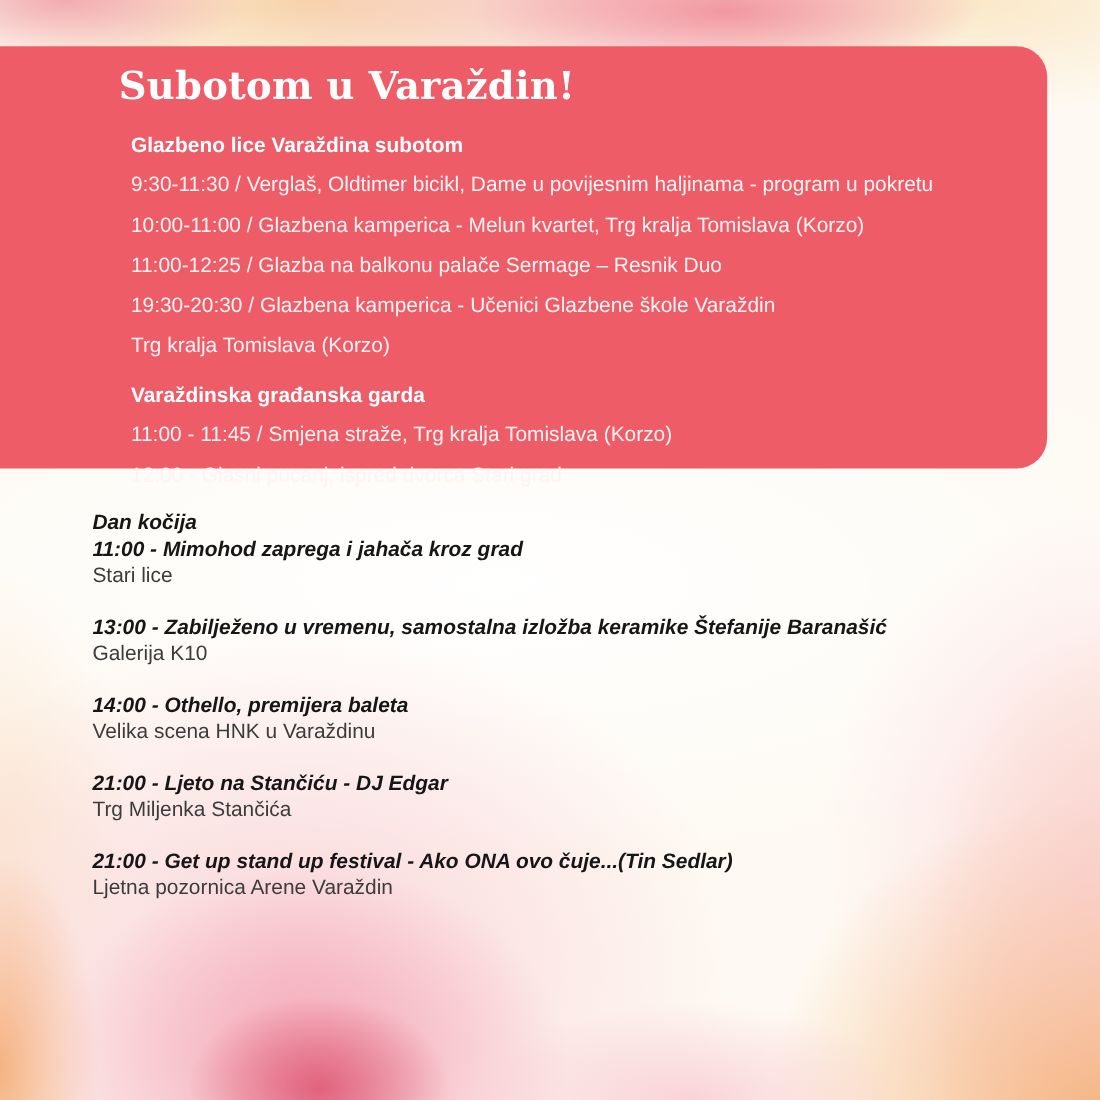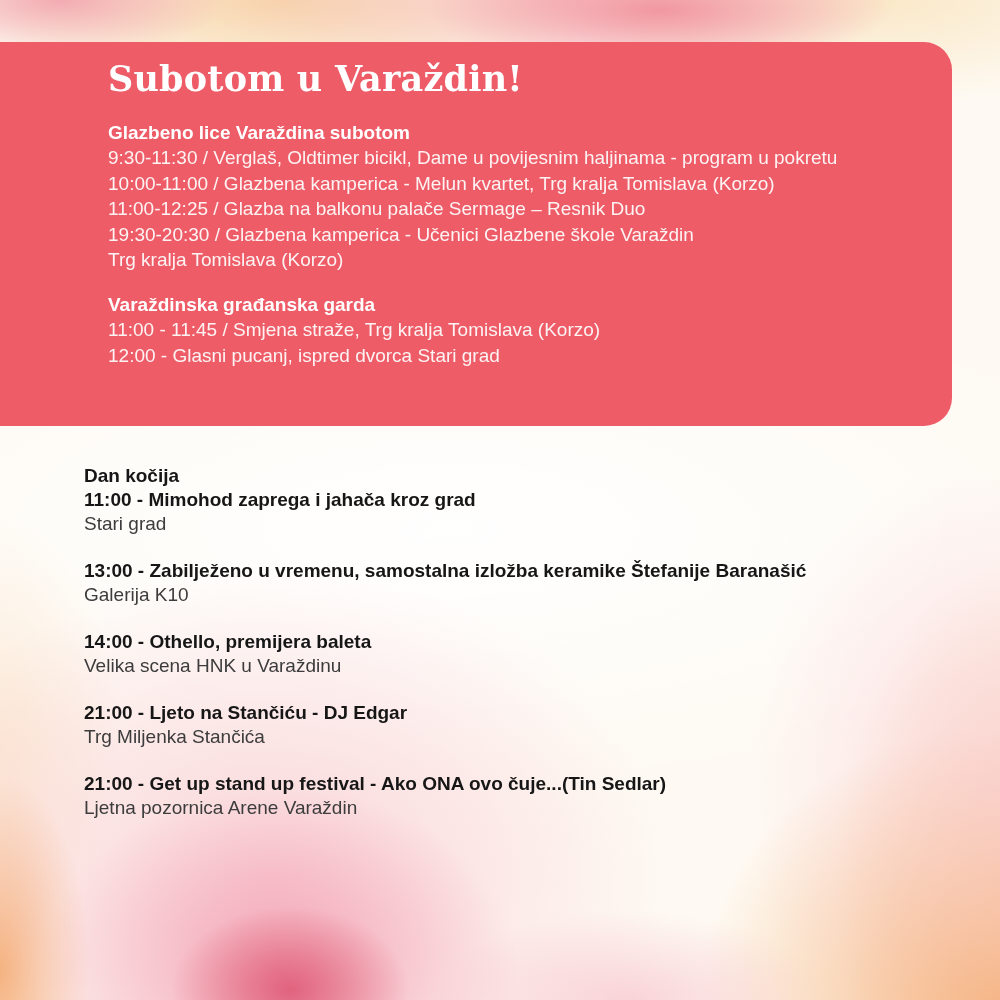--- a/index.html
+++ b/index.html
@@ -44,35 +44,35 @@
   .card h1{
     margin:0;
     font-family:"DejaVu Serif", serif;
     font-weight:800;
     font-size:35px;
     line-height:1.22;
     letter-spacing:0.2px;
   }
   .card-section{margin-top:19px;}
   .card-section p{
-    margin:0;
+    margin:11px;
     font-size:19px;
     line-height:25.5px;
     font-weight:400;
     color:#fdf3f3;
   }
   .card-section p.heading{font-weight:700;color:#ffffff;}
   .events{
     position:absolute;
     left:84px;top:464px;
     width:900px;
   }
   .event{margin-bottom:23px;}
   .event p{margin:0;font-size:19px;line-height:24px;}
-  .event p.bold{font-weight:700;color:#161616;}
+  .event p.bold{font-weight:700;color:#161616;font-style:italic;}
   .event p.venue{font-weight:400;color:#3c3c3c;}
 </style>
 </head>
 <body>
 
 <div class="canvas">
 
   <section class="card">
     <h1>Subotom u Varaždin!</h1>
 
@@ -90,21 +90,21 @@
       <p>11:00 - 11:45 / Smjena straže, Trg kralja Tomislava (Korzo)</p>
       <p>12:00 - Glasni pucanj, ispred dvorca Stari grad</p>
     </div>
   </section>
 
   <section class="events">
 
     <div class="event">
       <p class="bold">Dan kočija</p>
       <p class="bold">11:00 - Mimohod zaprega i jahača kroz grad</p>
-      <p class="venue">Stari grad</p>
+      <p class="venue">Stari lice</p>
     </div>
 
     <div class="event">
       <p class="bold">13:00 - Zabilježeno u vremenu, samostalna izložba keramike Štefanije Baranašić</p>
       <p class="venue">Galerija K10</p>
     </div>
 
     <div class="event">
       <p class="bold">14:00 - Othello, premijera baleta</p>
       <p class="venue">Velika scena HNK u Varaždinu</p>

